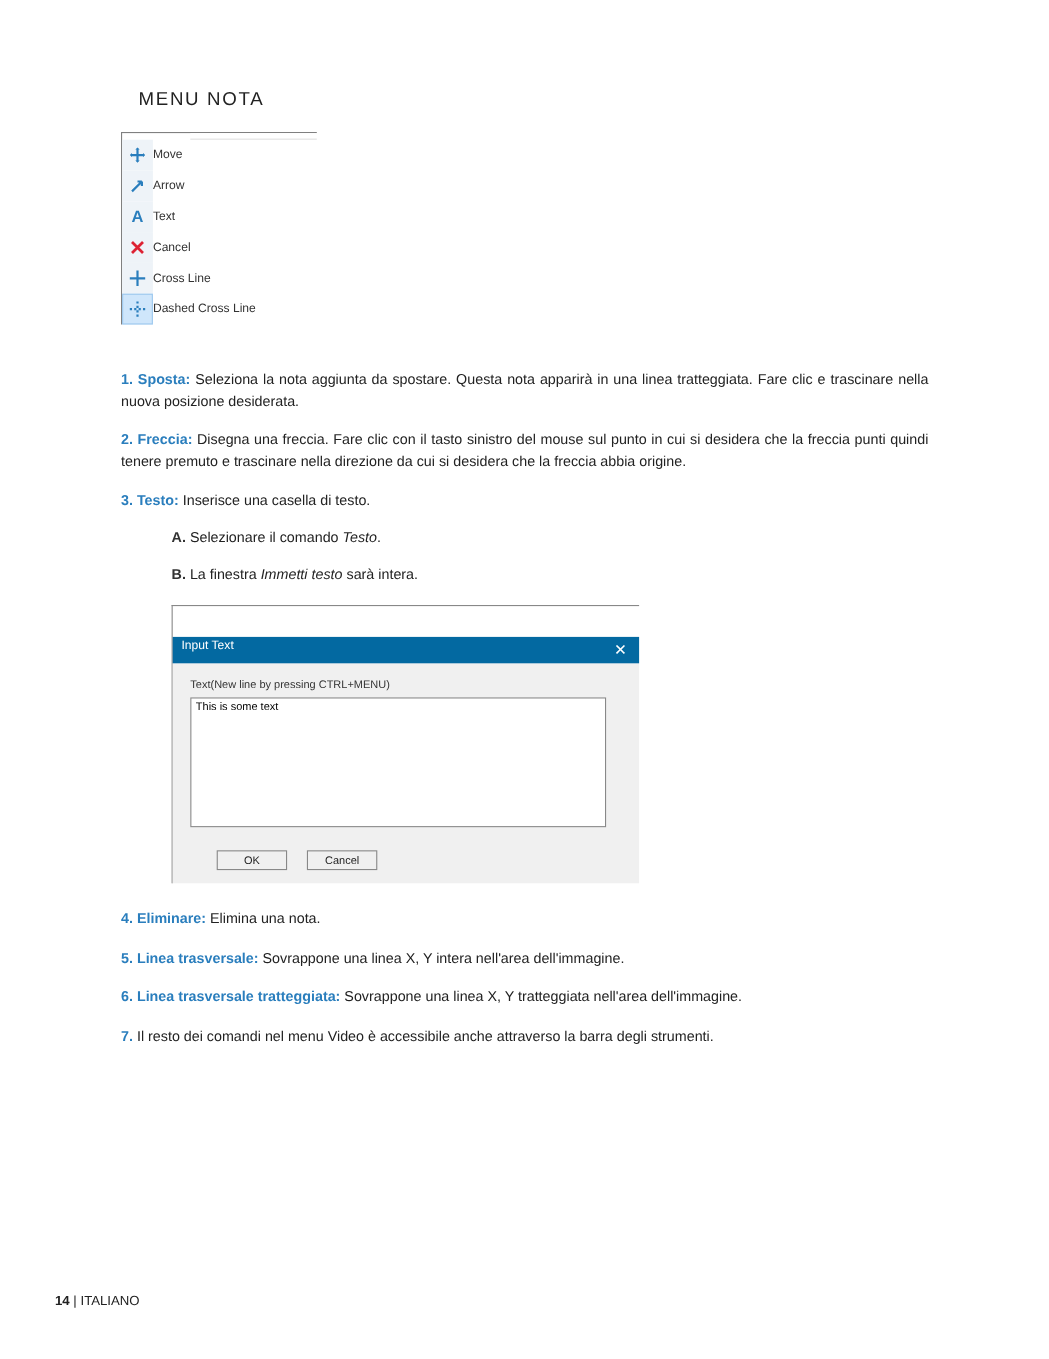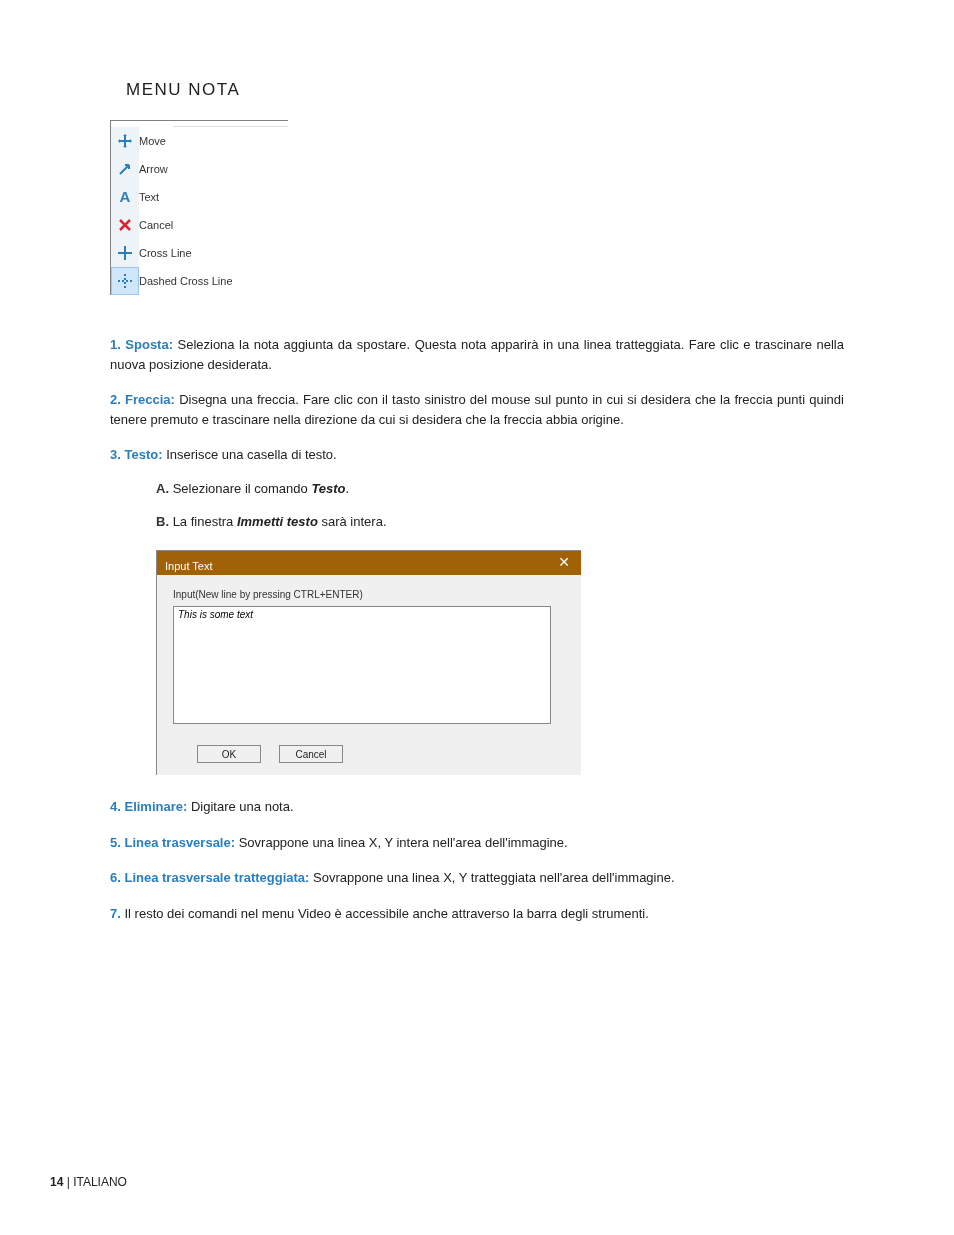--- a/index.html
+++ b/index.html
@@ -83,38 +83,39 @@
     list-style: none;
   }
   .sub-list > li {
     margin-bottom: 14px;
     font-size: 13px;
   }
   .sub-letter {
     font-weight: bold;
     color: #333;
   }
-  .bold-only { font-weight: bold; font-style: italic; }
+  .bold-only { font-weight: normal; font-style: italic; }
   
   .dialog-wrap {
     margin: 18px 0 22px 46px;
     width: 425px;
     border-left: 1px solid #888;
     border-top: 1px solid #888;
     background: #fff;
   }
   .dialog-titlebar {
-    background: #a16207;
+    background: #0369a1;
     color: #fff;
     height: 24px;
     display: flex;
-    align-items: flex-end;
+    align-items: flex-start;
     font-size: 11px;
     padding-left: 8px;
     position: relative;
+    margin-top: 28px;
   }
   .dialog-close {
     position: absolute;
     right: 0;
     top: 0;
     width: 34px;
     height: 24px;
     display: flex;
     align-items: center;
     justify-content: center;
@@ -133,21 +134,20 @@
   .dialog-textarea {
     width: 378px;
     height: 118px;
     background: #fff;
     border: 1px solid #888;
     font-size: 10px;
     padding: 2px 4px;
     color: #000;
     resize: none;
     font-family: Arial, Helvetica, sans-serif;
-    font-style: italic;
   }
   .dialog-buttons {
     display: flex;
     gap: 18px;
     margin-top: 16px;
     margin-left: 24px;
   }
   .dialog-btn {
     width: 64px;
     height: 18px;
@@ -264,35 +264,35 @@
 
       
       <div class="dialog-wrap">
         <div class="dialog-titlebar">
           <span>Input Text</span>
           <div class="dialog-close">
             <span>✕</span>
           </div>
         </div>
         <div class="dialog-body">
-          <div class="dialog-hint">Input(New line by pressing CTRL+ENTER)</div>
+          <div class="dialog-hint">Text(New line by pressing CTRL+MENU)</div>
           <textarea class="dialog-textarea" style="">This is some text</textarea>
           <div class="dialog-buttons">
             <div class="dialog-btn">OK</div>
             <div class="dialog-btn">Cancel</div>
           </div>
         </div>
       </div>
 
     </li>
 
     <li>
       <span class="num-label">4.</span>
       <span class="num-label">Eliminare:</span>
-      <span>Digitare una nota.</span>
+      <span>Elimina una nota.</span>
     </li>
 
     <li>
       <span class="num-label">5.</span>
       <span class="num-label">Linea trasversale:</span>
       <span>Sovrappone una linea X, Y intera nell'area dell'immagine.</span>
     </li>
 
     <li>
       <span class="num-label">6.</span>

